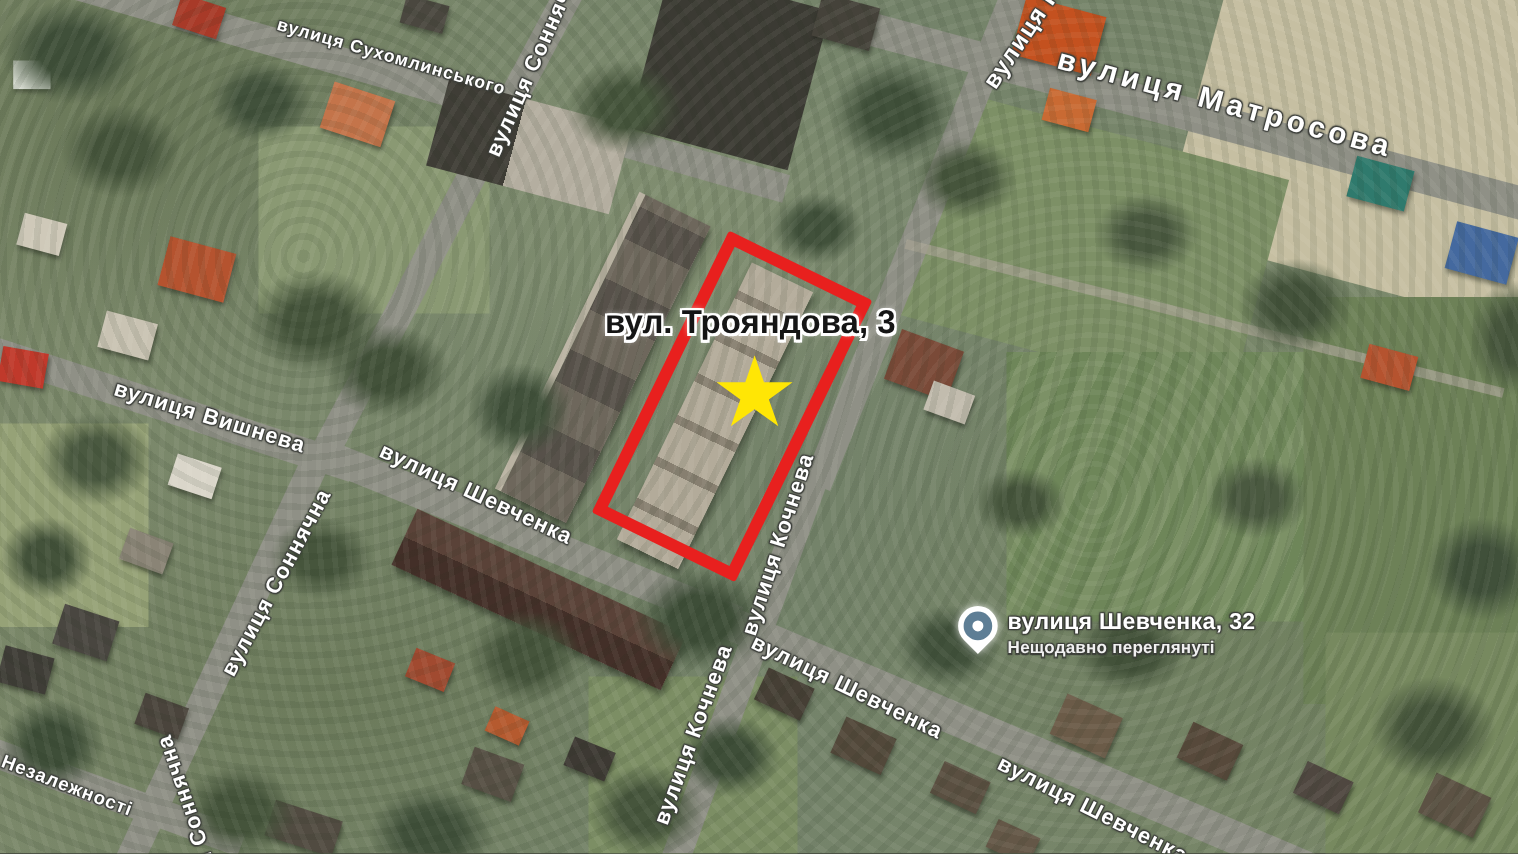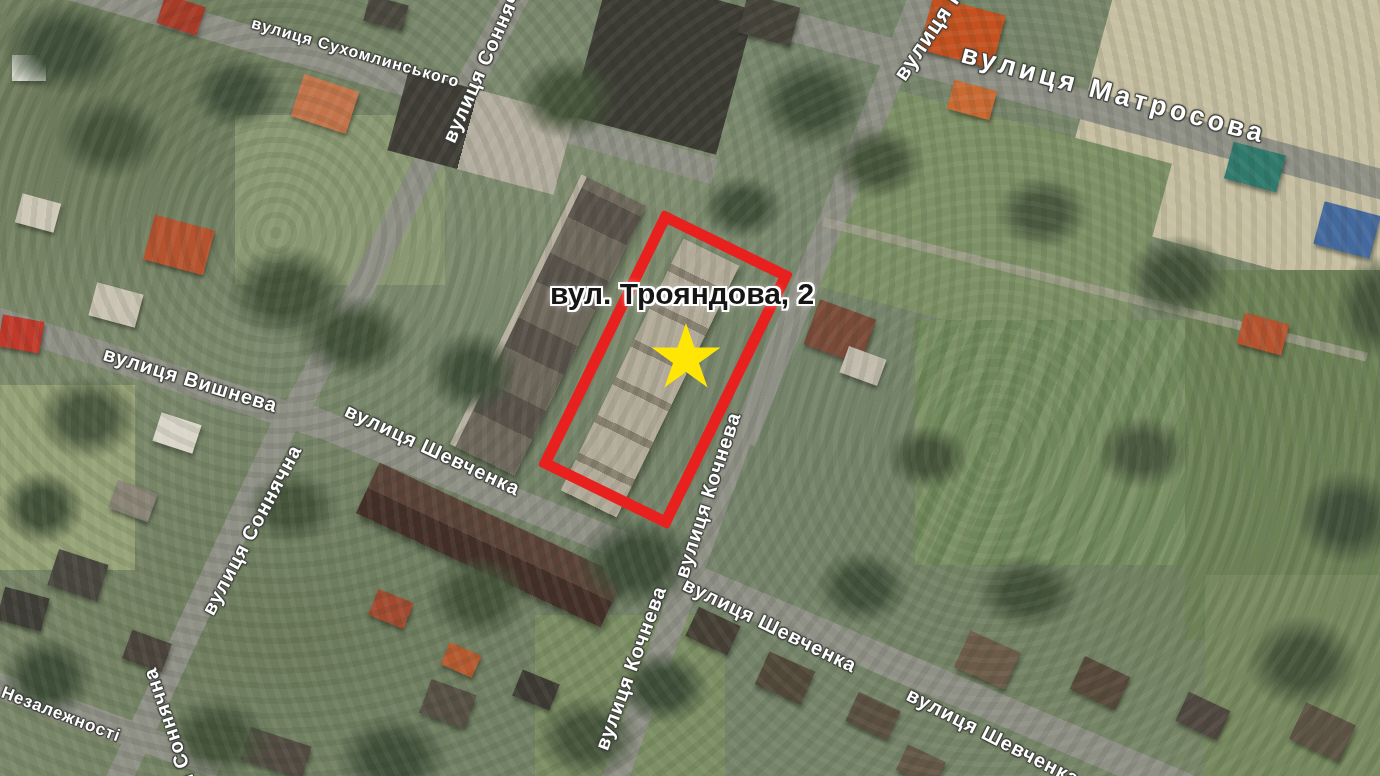--- a/index.html
+++ b/index.html
@@ -183,15 +183,26 @@
   <span class="street" style="left:346px;top:398px;transform:rotate(25deg);">вулиця Шевченка</span>
   <span class="street centered" style="left:708px;top:495px;transform:translate(-50%,-50%) rotate(-72deg);">вулиця Кочнева</span>
   <span class="street" style="left:684px;top:572px;transform:rotate(26deg);">вулиця Шевченка</span>
   <span class="street centered" style="left:631px;top:668px;transform:translate(-50%,-50%) rotate(-70deg);">вулиця Кочнева</span>
   <span class="street" style="left:908px;top:682px;transform:rotate(27deg);">вулиця Шевченка</span>
   <span class="street" style="left:2px;top:682px;font-size:17px;transform:rotate(21deg);">Незалежності</span>
   <span class="street centered" style="left:180px;top:758px;transform:translate(-50%,-50%) rotate(-109deg);">вулиця Соннячна</span>
 
   <div class="highlight-box"></div>
   <div class="star"></div>
-  <div class="hl-title">вул. Трояндова, 2</div>
-
+  <div class="hl-title">вул. Трояндова, 3</div>
+
+  <div class="place-marker">
+    <div class="pin">
+      <div class="pin-body"></div>
+      <div class="pin-circle"></div>
+      <div class="pin-dot"></div>
+    </div>
+    <div class="place-texts">
+      <div class="place-title">вулиця Шевченка, 32</div>
+      <div class="place-sub">Нещодавно переглянуті</div>
+    </div>
+  </div>
 </div>
 
 </body></html>

